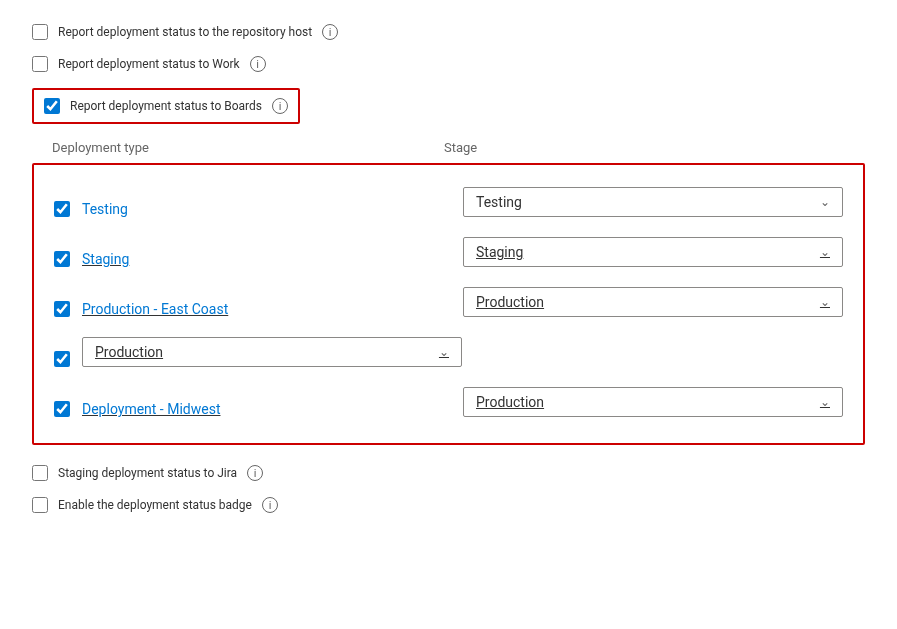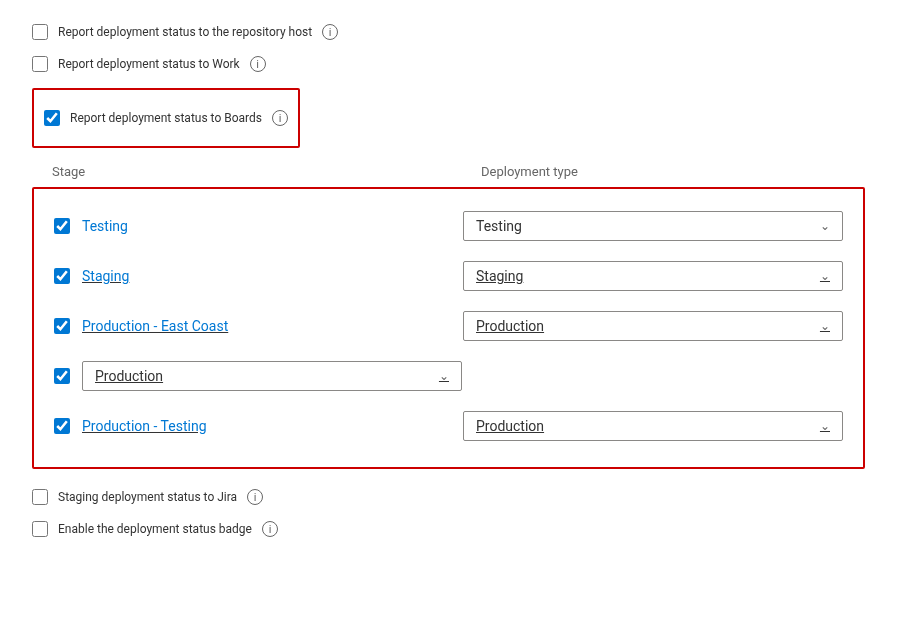--- a/index.html
+++ b/index.html
@@ -11,21 +11,21 @@
       padding: 24px 32px;
     }
     .checkbox-row {
       display: flex;
       align-items: center;
       gap: 10px;
       margin-bottom: 16px;
     }
     .checkbox-row.highlighted {
       border: 2px solid #cc0000;
-      padding: 20px 10px;
+      padding: 8px 10px;
       border-radius: 2px;
       display: inline-flex;
       margin-bottom: 0;
     }
     .checkbox-wrap {
       margin-bottom: 16px;
     }
     .checkbox-wrap.highlighted-wrap {
       margin-bottom: 16px;
     }
@@ -55,21 +55,21 @@
     }
     .stage-table-container {
       border: 2px solid #cc0000;
       border-radius: 2px;
       margin-bottom: 20px;
       margin-top: 4px;
       padding: 12px 16px 16px 16px;
     }
     .stage-row {
       display: flex;
-      align-items: center;
+      align-items: flex-end;
       padding: 10px 4px;
       gap: 12px;
     }
     .stage-row + .stage-row {
       border-top: none;
       text-decoration: underline;
     }
     .stage-checkbox {
       flex-shrink: 0;
     }
@@ -117,22 +117,22 @@
 <div class="checkbox-wrap highlighted-wrap">
   <div class="checkbox-row highlighted">
     <input type="checkbox" id="cb-boards" checked="" style="">
     <label for="cb-boards" class="checkbox-label">Report deployment status to Boards</label>
     <span class="info-icon">i</span>
   </div>
 </div>
 
 <div style="margin-top: 12px; margin-bottom: 20px;">
   <div style="display:flex; padding: 0 4px 4px 20px; gap: 12px;">
+    <span style="width:380px; color:#666; font-size:13px;">Deployment type</span>
     <span style="flex:1; color:#666; font-size:13px;">Stage</span>
-    <span style="width:380px; color:#666; font-size:13px;">Deployment type</span>
   </div>
   <div class="stage-table-container" id="stage-table-body">
 
   <div class="stage-row">
       <input type="checkbox" class="stage-checkbox" id="cb-stage-testing" checked="" style="accent-color: rgb(0, 120, 212); width: 16px; height: 16px; flex-shrink: 0;">
       <span class="stage-name">Testing</span>
       <div class="stage-dropdown">
         <span>Testing</span>
         <span class="chevron-icon">⌄</span>
       </div>
@@ -155,21 +155,21 @@
     </div>
       <div class="stage-row">
       <input type="checkbox" class="stage-checkbox" id="cb-stage-west-coast" checked="" style="accent-color: rgb(0, 120, 212); width: 16px; height: 16px; flex-shrink: 0;">
       <div class="stage-dropdown">
         <span>Production</span>
         <span class="chevron-icon">⌄</span>
       </div>
     </div>
       <div class="stage-row">
       <input type="checkbox" class="stage-checkbox" id="cb-stage-midwest" checked="" style="accent-color: rgb(0, 120, 212); width: 16px; height: 16px; flex-shrink: 0;">
-      <span class="stage-name">Production - Testing</span>
+      <span class="stage-name">Deployment - Midwest</span>
       <div class="stage-dropdown">
         <span>Production</span>
         <span class="chevron-icon">⌄</span>
       </div>
     </div>
     </div>
 </div>
 
 <div class="checkbox-row section-gap">
   <input type="checkbox" id="cb-jira" style="">

